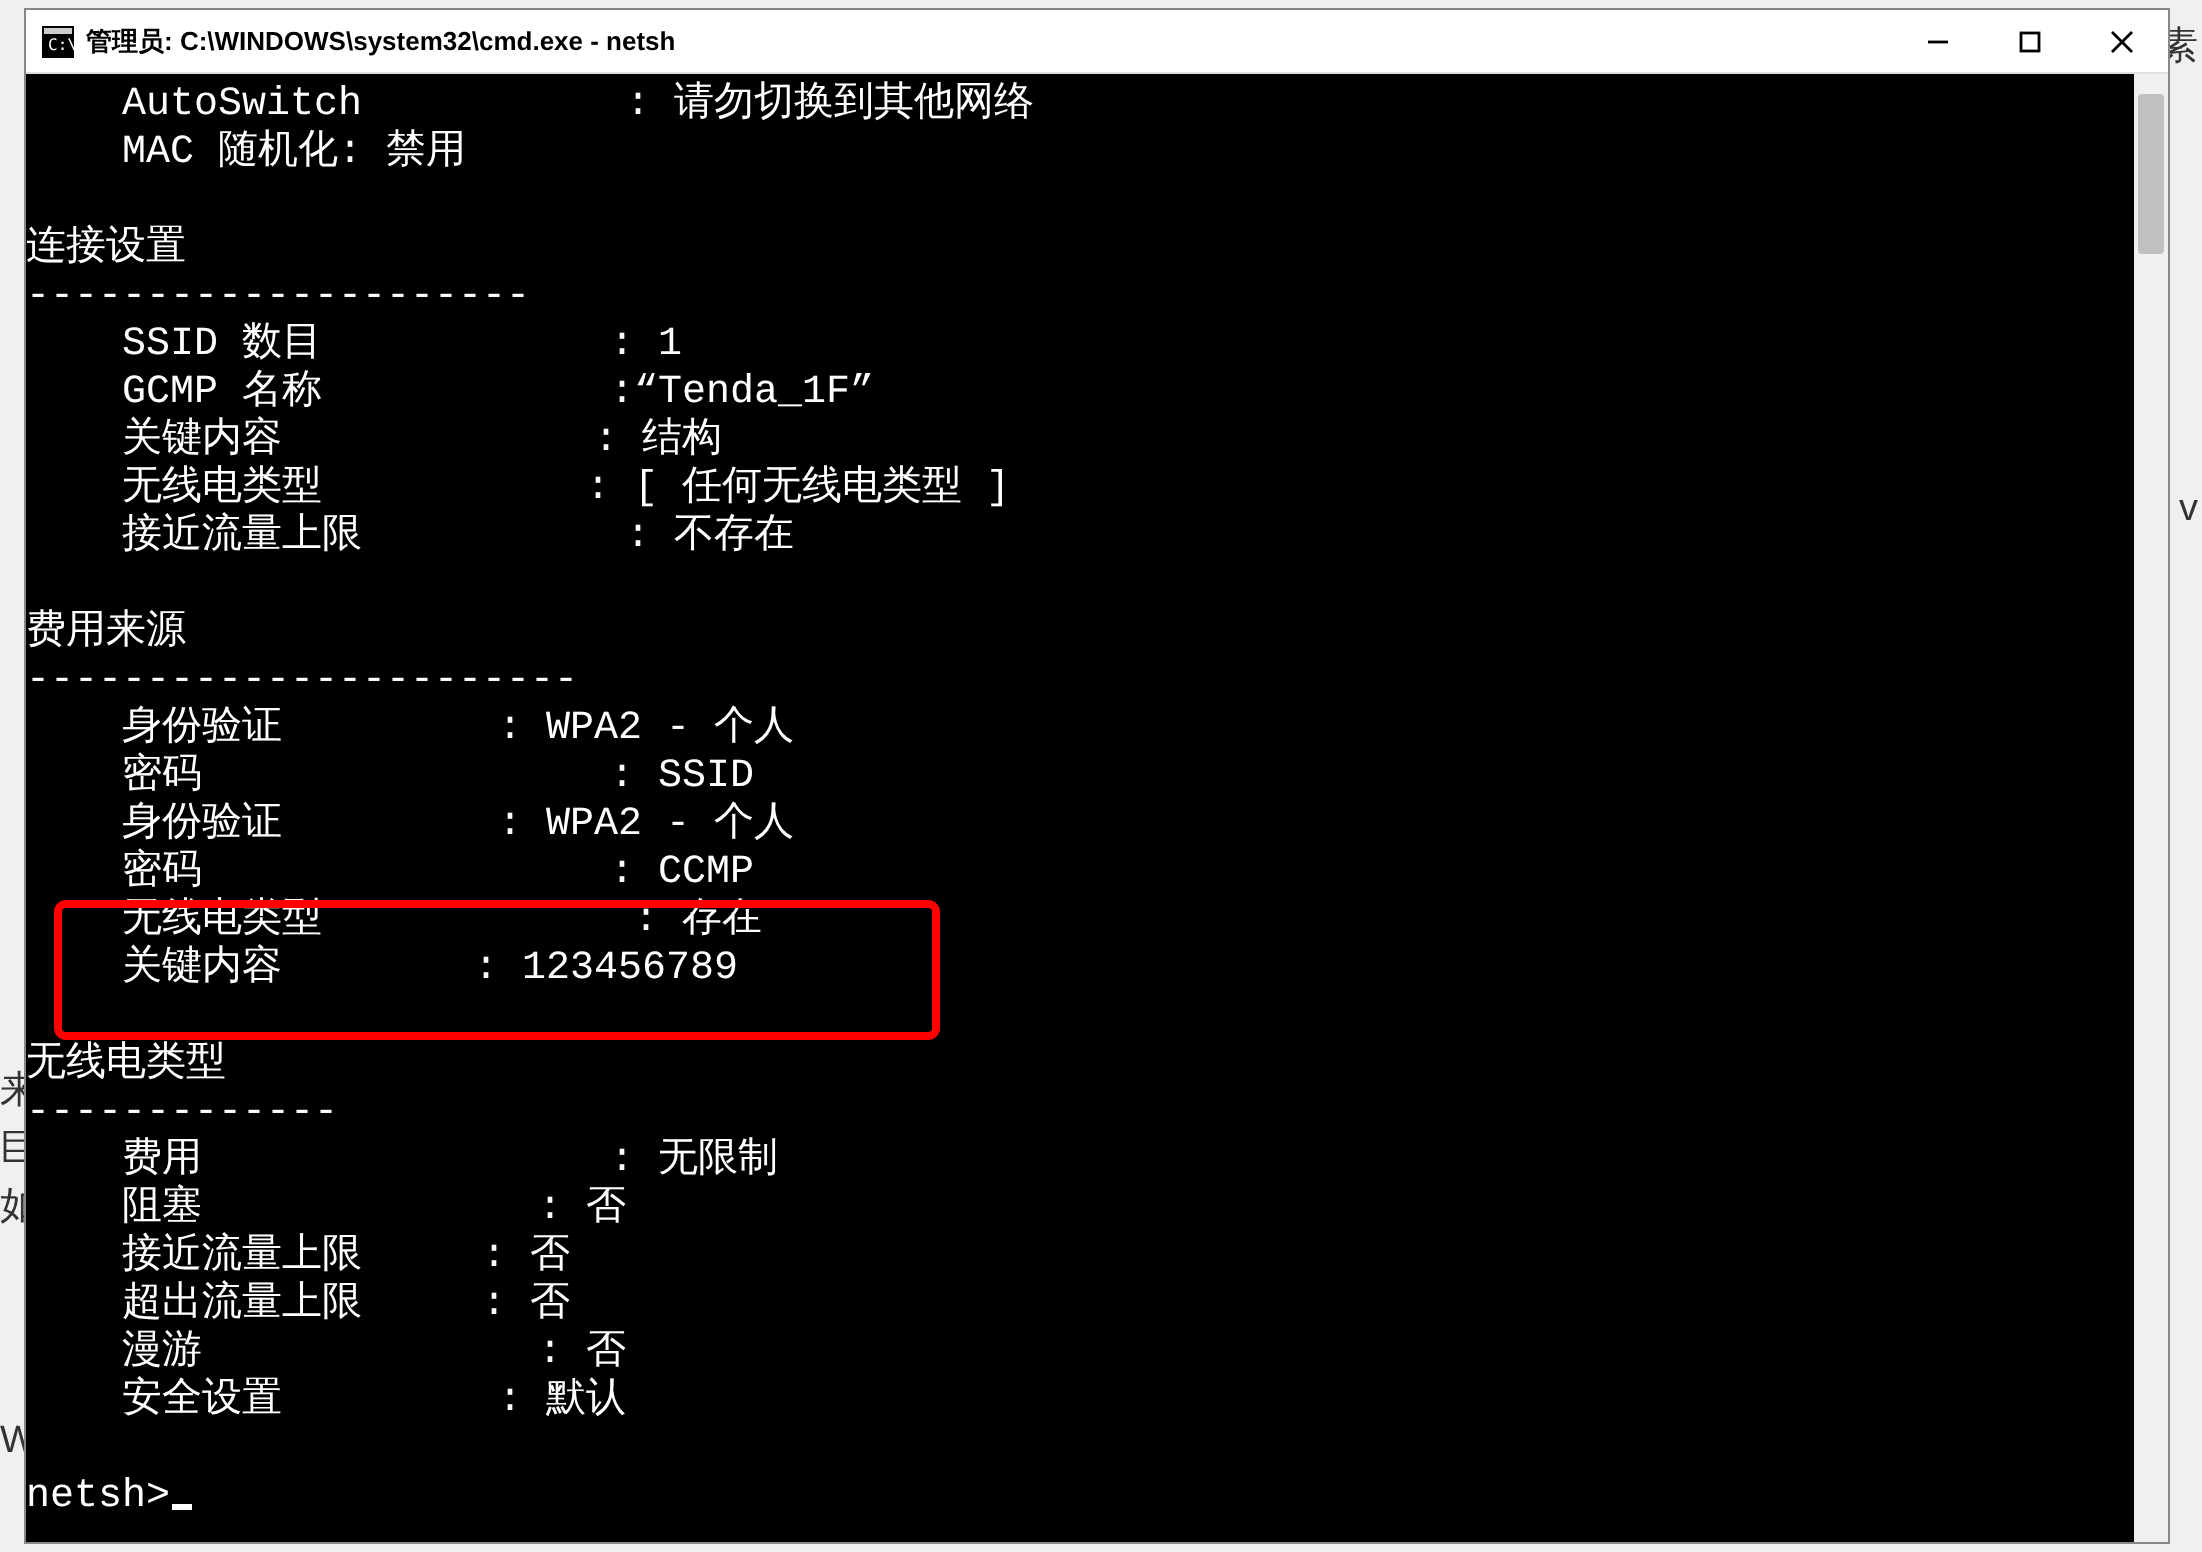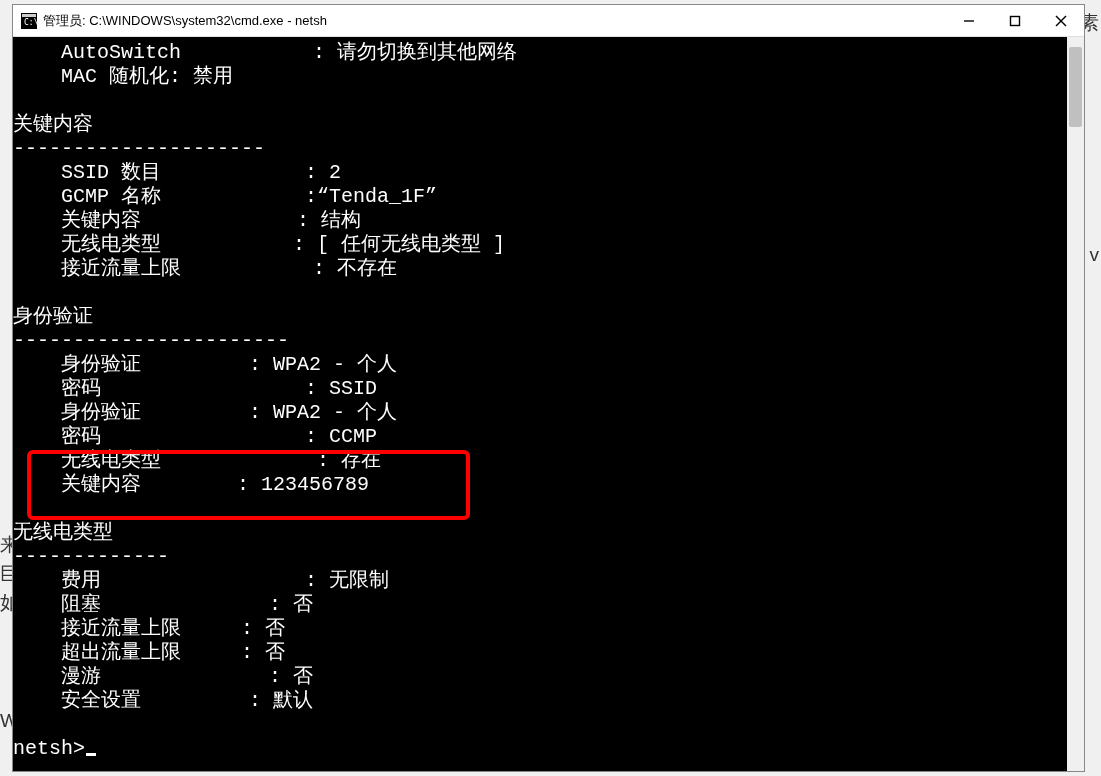--- a/index.html
+++ b/index.html
@@ -39,20 +39,21 @@
       margin-left: 8px;
       margin-right: 6px;
       display: inline-flex;
       align-items: center;
       justify-content: center;
     }
     .titlebar-text {
       flex: 1;
       font-size: 13px;
       color: #000;
+      font-weight: bold;
     }
     .titlebar-btns {
       display: flex;
       height: 100%;
     }
     .tbtn {
       width: 46px;
       height: 100%;
       display: flex;
       align-items: center;
@@ -152,29 +153,29 @@
             <line x1="11" y1="1" x2="1" y2="11"></line>
           </svg>
       </div>
     </div>
   </div>
 
   <div class="terminal-wrap">
     <div class="terminal"><span>    AutoSwitch           : 请勿切换到其他网络</span>
 <span>    MAC 随机化: 禁用</span>
 <span></span>
-<span>关键内容</span>
+<span>连接设置</span>
 <span>---------------------</span>
-<span>    SSID 数目            : 2</span>
+<span>    SSID 数目            : 1</span>
 <span>    GCMP 名称            :“Tenda_1F”</span>
 <span>    关键内容             : 结构</span>
 <span>    无线电类型           : [ 任何无线电类型 ]</span>
 <span>    接近流量上限           : 不存在</span>
 <span></span>
-<span>身份验证</span>
+<span>费用来源</span>
 <span>-----------------------</span>
 <span>    身份验证         : WPA2 - 个人</span>
 <span>    密码                 : SSID</span>
 <span>    身份验证         : WPA2 - 个人</span>
 <span>    密码                 : CCMP</span>
 <span>    无线电类型             : 存在</span>
 <span>    关键内容        : 123456789</span>
 <span></span>
 <span>无线电类型</span>
 <span>-------------</span>

